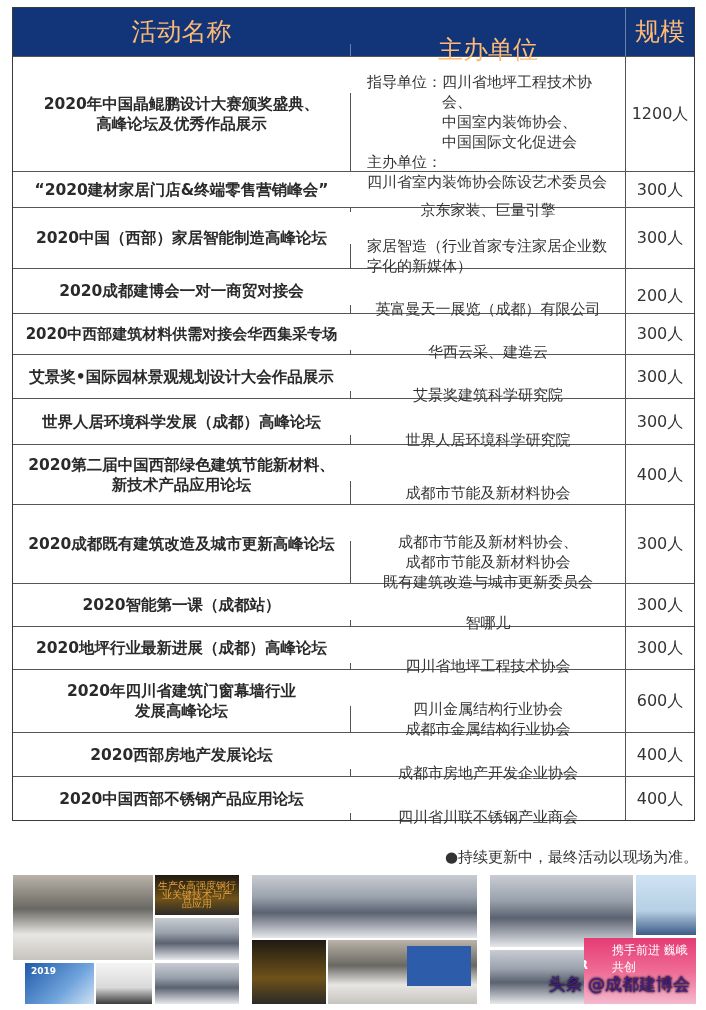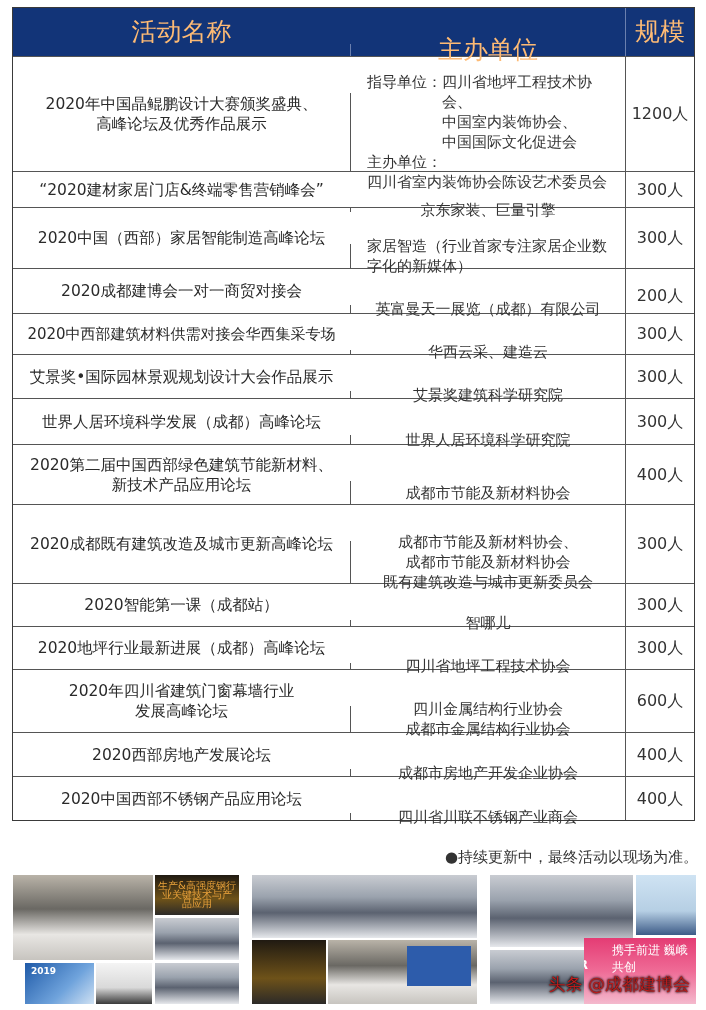--- a/index.html
+++ b/index.html
@@ -4,42 +4,42 @@
   <style>
     html, body { margin: 0; padding: 0; background: #ffffff; }
     body { width: 706px; height: 1010px; position: relative; overflow: hidden;
            font-family: "DejaVu Sans", "Liberation Sans", sans-serif; color: #222; }
     .tbl { position: absolute; left: 12px; top: 7px; width: 683px;
            border: 1.5px solid #3a3a3a; box-sizing: border-box; }
     .row { display: flex; border-top: 1.5px solid #555; box-sizing: border-box; }
     .row:first-child { border-top: none; }
     .cell { display: flex; align-items: center; justify-content: center; text-align: center;
             box-sizing: border-box; padding: 2px 4px; line-height: 20px; }
-    .c1 { width: 337px; font-size: 15.5px; font-weight: normal; color: #2a2a2a; }
+    .c1 { width: 337px; font-size: 15.5px; font-weight: bold; color: #2a2a2a; }
     .c2 { width: 275px; border-left: 1.5px solid #555; font-size: 15px; color: #333; margin-top: 36px; }
     .c3 { flex: 1; border-left: 1.5px solid #555; font-size: 16px; color: #333; }
     .head { background: #123478; height: 48px; }
     .head .cell { color: #fdba74; font-size: 25px; font-weight: normal; }
     .head .c2, .head .c3 { border-left: 1.5px solid #6a7fae; }
     .multi { flex-direction: column; }
     .left-block { align-items: flex-start; justify-content: center; text-align: left; padding-left: 16px; }
     .guide-line { display: flex; }
     .guide-label { white-space: nowrap; }
     .guide-values { display: flex; flex-direction: column; }
     .footnote { position: absolute; right: 8px; top: 848px; font-size: 15px; color: #333; }
     .photos { position: absolute; top: 872px; left: 0; width: 706px; height: 132px; }
     .ph { position: absolute; overflow: hidden; }
     .ph.crowd { background: linear-gradient(180deg, #c9ccd2 0%, #9aa2ad 35%, #5b6270 60%, #e6e8ec 100%); }
     .ph.dark { background: linear-gradient(180deg, #201a12 0%, #6e5219 60%, #2c2a28 100%); }
     .ph.blue { background: linear-gradient(135deg, #1f5aa8 0%, #6fa3dc 60%, #cfe1f3 100%); margin-left: 12px; }
     .ph.white { background: linear-gradient(180deg, #f4f4f4 0%, #d9d9d9 60%, #3a3a3a 100%); }
     .ph.hall { background: linear-gradient(180deg, #b9b3a8 0%, #6a6863 40%, #e8e6e3 70%, #c7c4bf 100%); }
     .ph.pink { background: linear-gradient(180deg, #e43c74 0%, #ef6b96 50%, #f4b9cd 100%); }
     .ph.stage { background: linear-gradient(180deg, #cfe3f3 0%, #b6cfe4 60%, #3d5b87 100%); }
-    .watermark { position: absolute; right: 16px; top: 973px; font-size: 17px; color: #b91c1c;
+    .watermark { position: absolute; right: 16px; top: 973px; font-size: 17px; color: #4c1d95;
                  text-shadow: 0 0 3px #000, 0 0 2px #000; }
   </style>
 </head>
 <body>
 
 <div class="tbl">
   <div class="row head">
     <div class="cell c1">活动名称</div>
     <div class="cell c2">主办单位</div>
     <div class="cell c3">规模</div>

